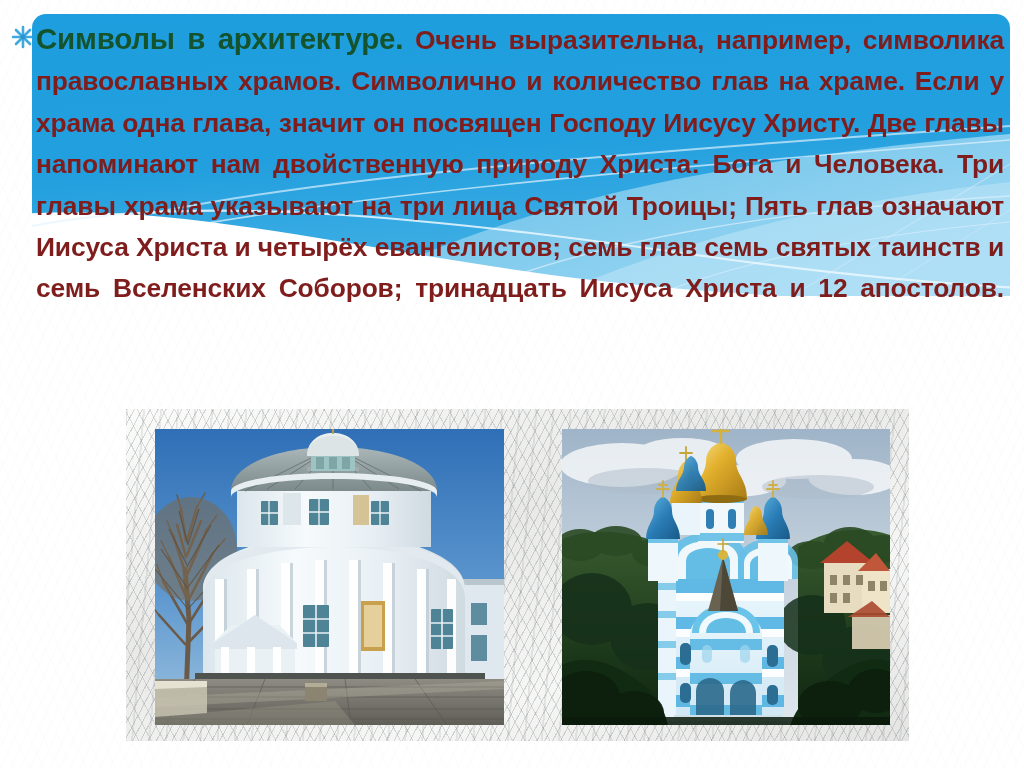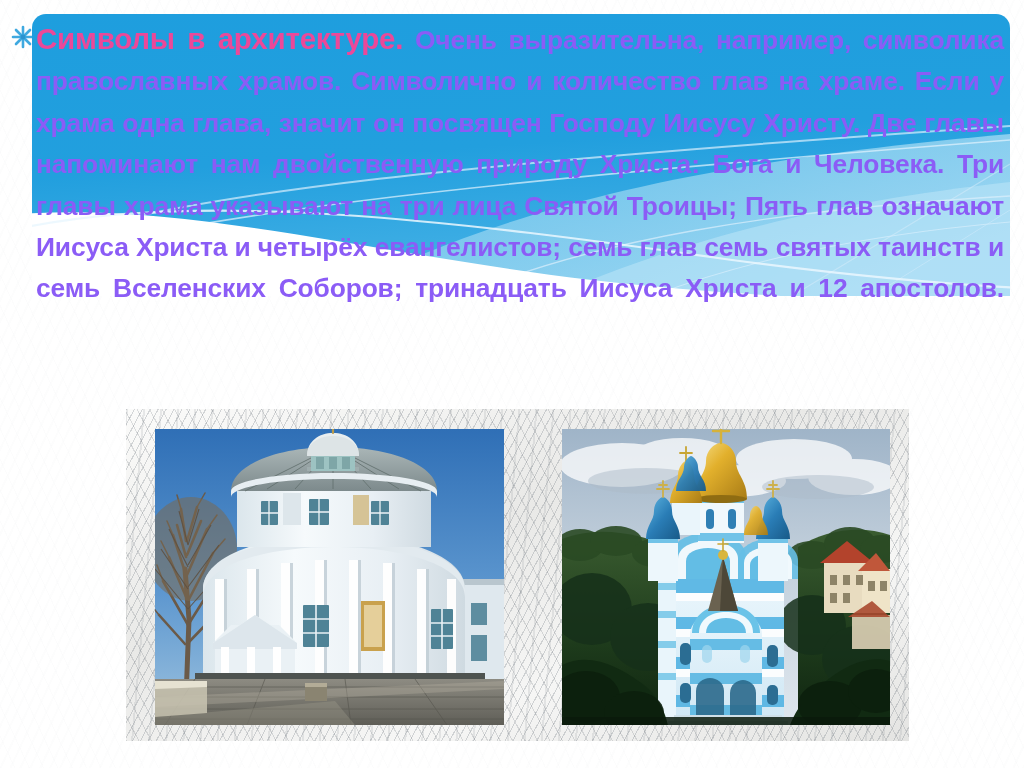--- a/index.html
+++ b/index.html
@@ -65,27 +65,27 @@
     top: 18px;
     width: 968px;
     font-size: 26.4px;
     line-height: 41.4px;
     font-weight: bold;
     text-align: justify;
     color: #d61414;
     letter-spacing: -0.15px;
   }
   #textblock .title {
-    color: #ec4899;
+    color: #14532d;
     font-size: 29.5px;
     letter-spacing: -0.2px;
     margin-top: 46px;
   }
   #textblock .body-text {
-    color: #8b5cf6;
+    color: #7f1d1d;
   }
   
   #textblock::after {
     content: "";
     display: inline-block;
     width: 100%;
   }
 
   
   #photo-strip {

